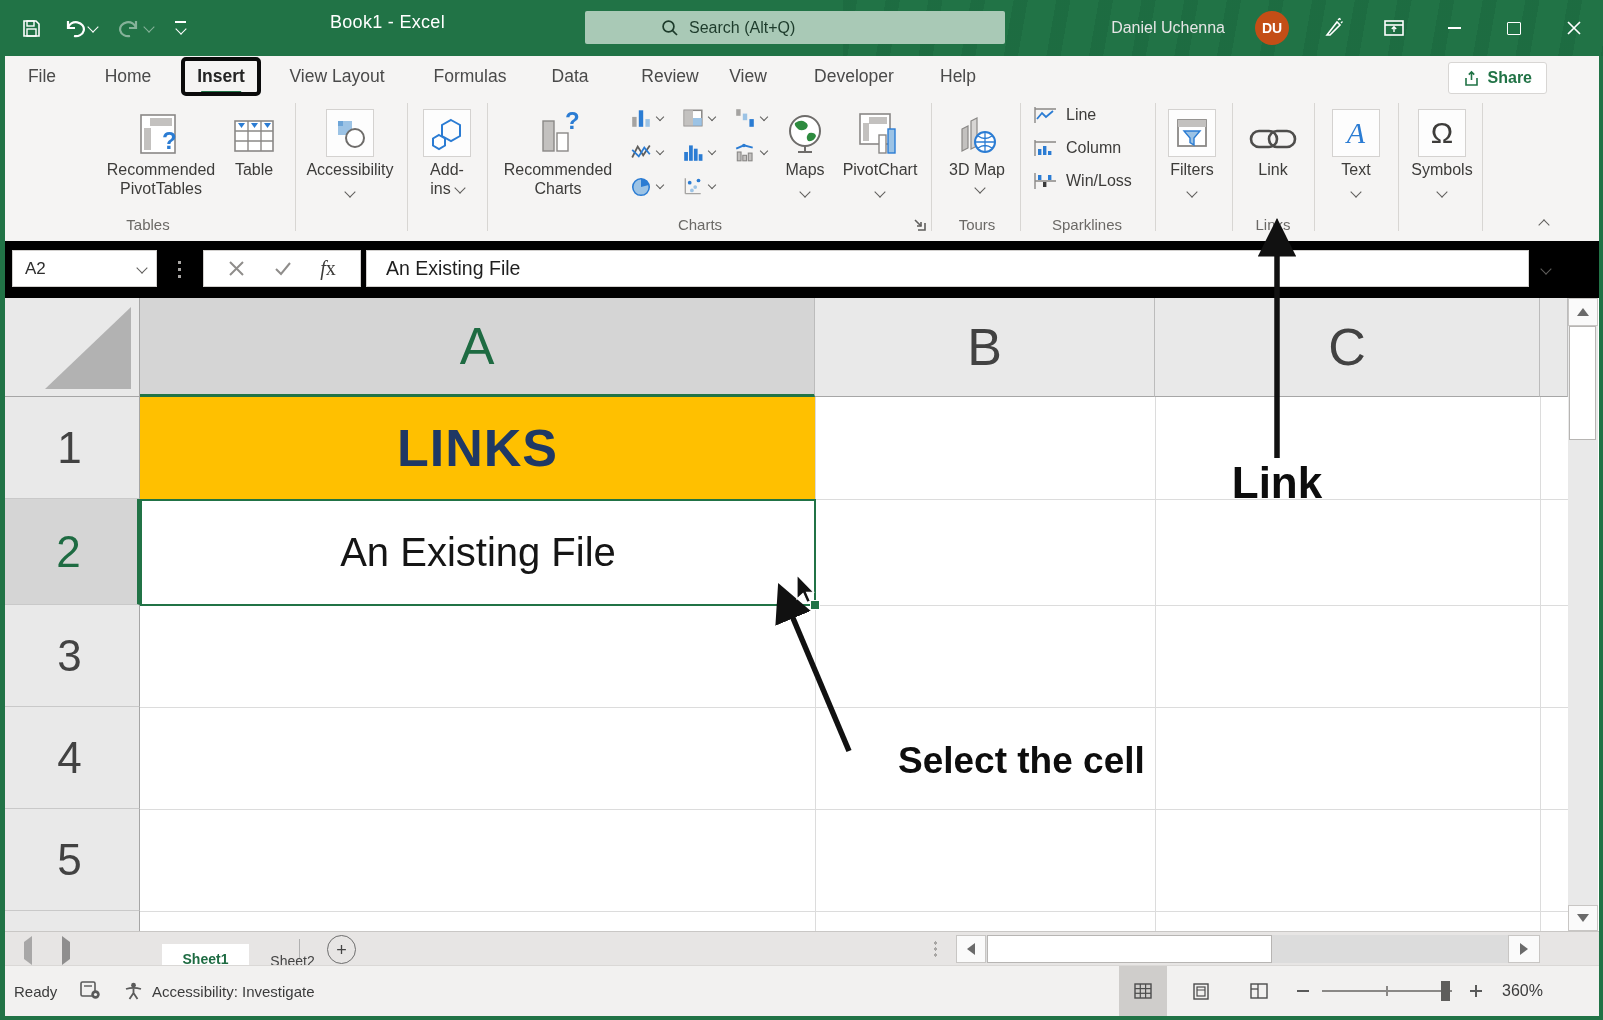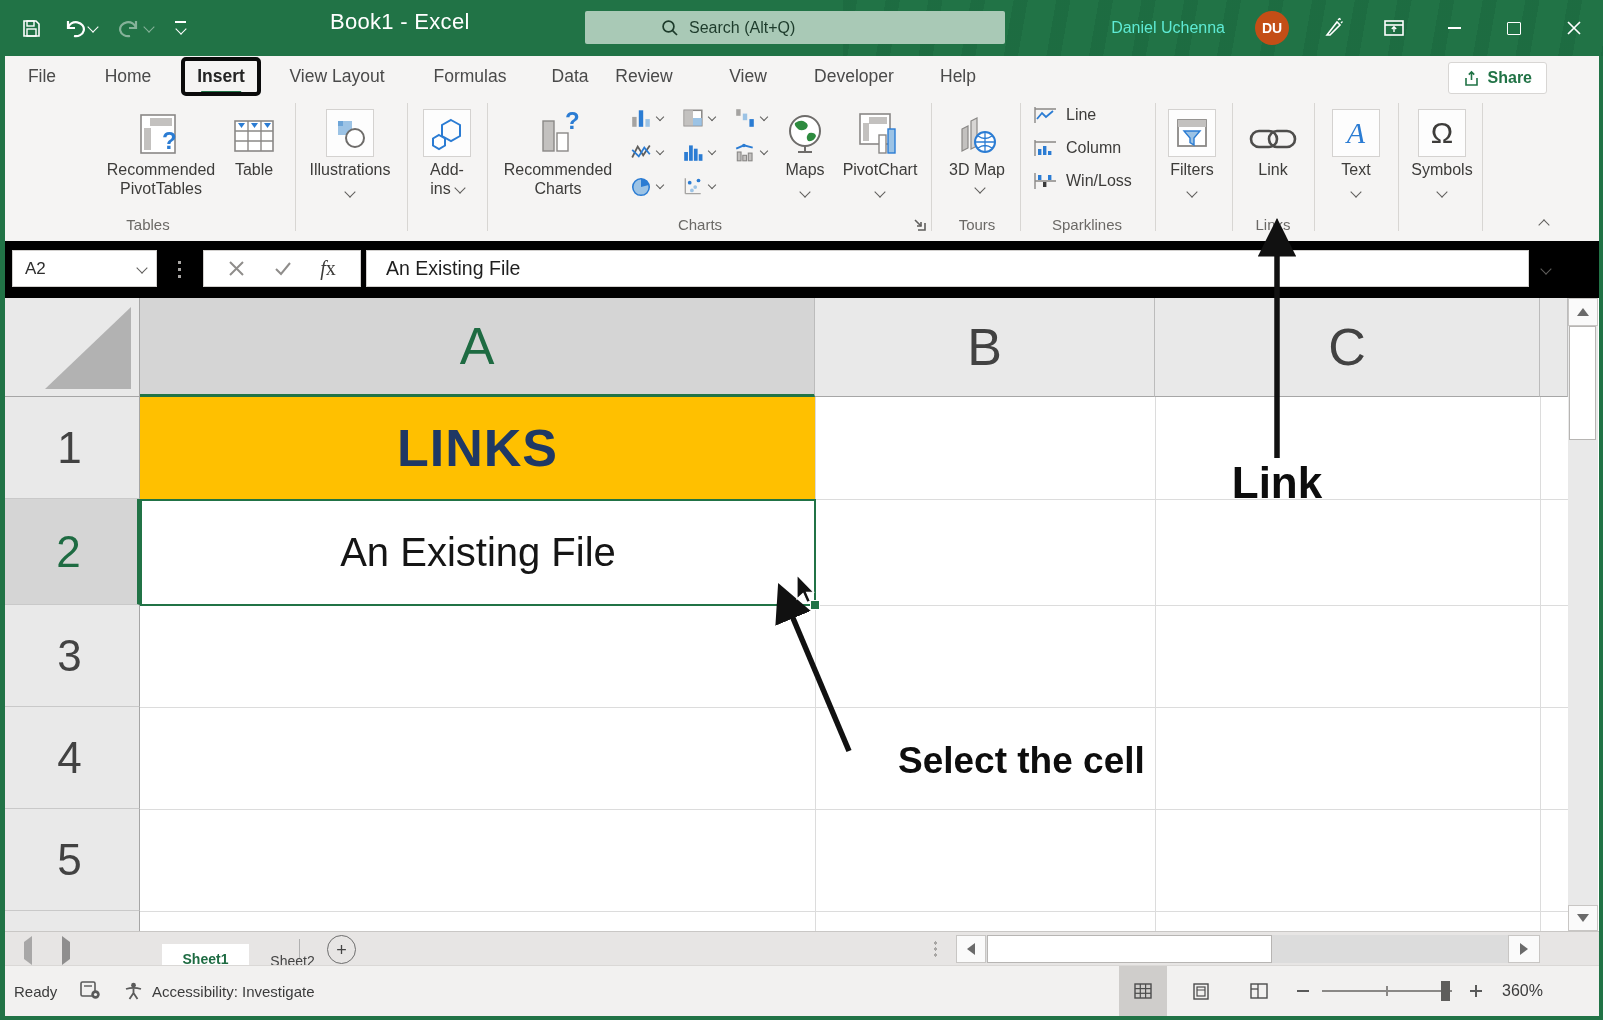--- a/index.html
+++ b/index.html
@@ -6,26 +6,26 @@
   #app{position:relative;width:1603px;height:1020px;font-family:"Liberation Sans",sans-serif;
        overflow:hidden;background:#fff;-webkit-font-smoothing:antialiased;}
   
   .titlebar{position:absolute;left:0;top:0;width:1603px;height:56px;background:#217346;}
   .titlebar .deco{position:absolute;right:0;top:0;height:56px;width:760px;opacity:.18;
       background:repeating-linear-gradient(100deg,#0c4c2c 0 14px,transparent 14px 42px);}
   .qat{position:absolute;left:22px;top:0;height:56px;display:flex;align-items:center;gap:22px;}
   .qat .it{display:flex;align-items:center;gap:4px;color:#fff;}
   .dim{opacity:.45;}
   .doc-title{position:absolute;left:330px;top:0;height:44px;display:flex;align-items:center;
-      color:#fff;font-size:22px;letter-spacing:.3px;}
+      color:#fff;font-size:18px;letter-spacing:.3px;}
   .searchbox{position:absolute;left:585px;top:11px;width:420px;height:33px;background:#a9c9b6;
       border-radius:2px;display:flex;align-items:center;gap:10px;padding-left:76px;box-sizing:border-box;
       color:#1d3b2b;font-size:16px;}
   .tb-right{position:absolute;right:14px;top:0;height:56px;display:flex;align-items:center;gap:30px;}
-  .username{color:#5eead4;font-size:16px;}
+  .username{color:#e5e5e5;font-size:16px;}
   .avatar{width:34px;height:34px;border-radius:50%;background:#c44e16;color:#fff;display:flex;
       align-items:center;justify-content:center;font-size:14px;font-weight:bold;}
   .winbtn{width:30px;height:30px;display:flex;align-items:center;justify-content:center;}
   .minbar{width:13px;height:2px;background:#fff;}
   .maxbox{width:12px;height:11px;border:1.7px solid #fff;border-radius:1px;}
   
   .tabrow{position:absolute;left:0;top:56px;width:1603px;height:41px;background:#f5f4f3;}
   .mtab{position:absolute;top:0;height:41px;transform:translateX(-50%);display:flex;align-items:center;
       font-size:17.5px;color:#4a4a4a;white-space:nowrap;}
   .mtab.active{color:#242424;font-weight:bold;}
@@ -206,21 +206,21 @@
     </div>
   </div>
 
   <div class="tabrow">
     <span class="mtab" style="left:42px">File</span>
     <span class="mtab" style="left:128px">Home</span>
     <span class="mtab active" style="left:221px">Insert</span>
     <span class="mtab" style="left:337px">View Layout</span>
     <span class="mtab" style="left:470px">Formulas</span>
     <span class="mtab" style="left:570px">Data</span>
-    <span class="mtab" style="left:644px">Review</span>
+    <span class="mtab" style="left:670px">Review</span>
     <span class="mtab" style="left:748px">View</span>
     <span class="mtab" style="left:854px">Developer</span>
     <span class="mtab" style="left:958px">Help</span>
     <span class="sharebtn">
       <svg width="17" height="17" viewBox="0 0 17 17">
           <path d="M3 8 v7 h11 v-7" fill="none" stroke="#217346" stroke-width="1.6"></path>
           <path d="M8.5 10 V2 M5.8 4.6 L8.5 1.9 L11.2 4.6" fill="none" stroke="#217346" stroke-width="1.6"></path>
         </svg>
       <span>Share</span>
     </span>
@@ -260,21 +260,21 @@
     <div class="rbtn" style="left:298px;width:104px">
       <div class="ricon">
           <span class="iconbox">
         <svg width="36" height="36" viewBox="0 0 36 36">
               <path d="M6 6 h14 v14 h-14 z" fill="#9cc3e5"></path>
               <path d="M6 6 h5 v5 h-5 z" fill="#6da5d8"></path>
               <circle cx="23" cy="23" r="9" fill="#fff" stroke="#6e6c6a" stroke-width="2"></circle>
             </svg>
       </span>
         </div>
-      <div class="rlbl"><span>Illustrations</span></div>
+      <div class="rlbl"><span>Accessibility</span></div>
       <div class="rchv"><span class="chv"></span></div>
     </div>
     <div class="gsep" style="left:407px"></div>
 
     <div class="rbtn" style="left:415px;width:64px">
       <div class="ricon">
           <span class="iconbox">
         <svg width="36" height="36" viewBox="0 0 36 36">
               <path d="M22 5 L31 10 L31 21 L22 26 L13 21 L13 10 Z" fill="none" stroke="#2b7cd3" stroke-width="2"></path>
               <path d="M10 20 L16 23.5 L16 30.5 L10 34 L4 30.5 L4 23.5 Z" fill="#fff" stroke="#2b7cd3" stroke-width="2"></path>

